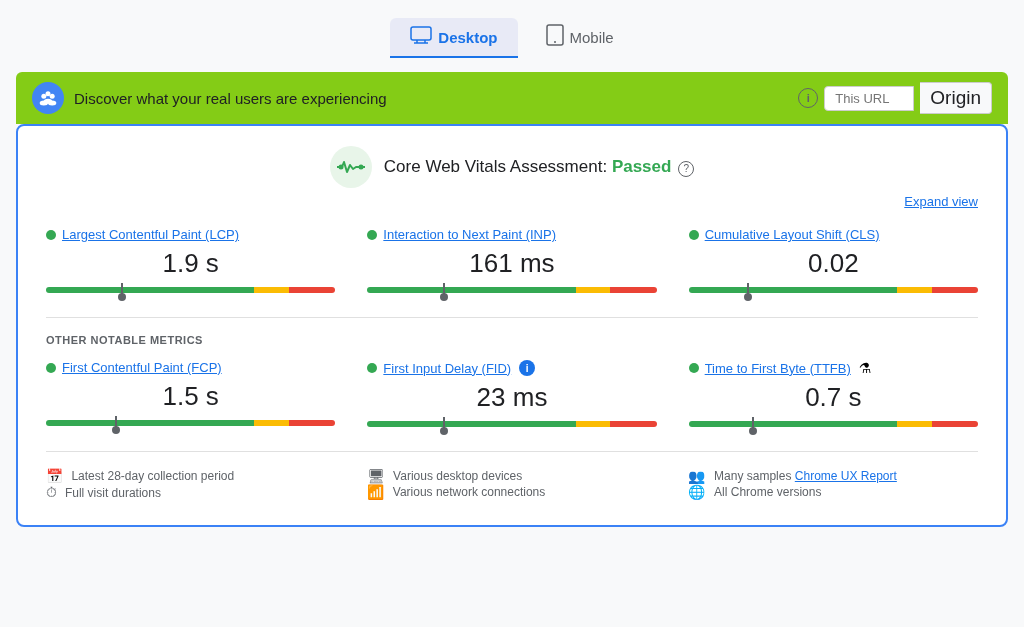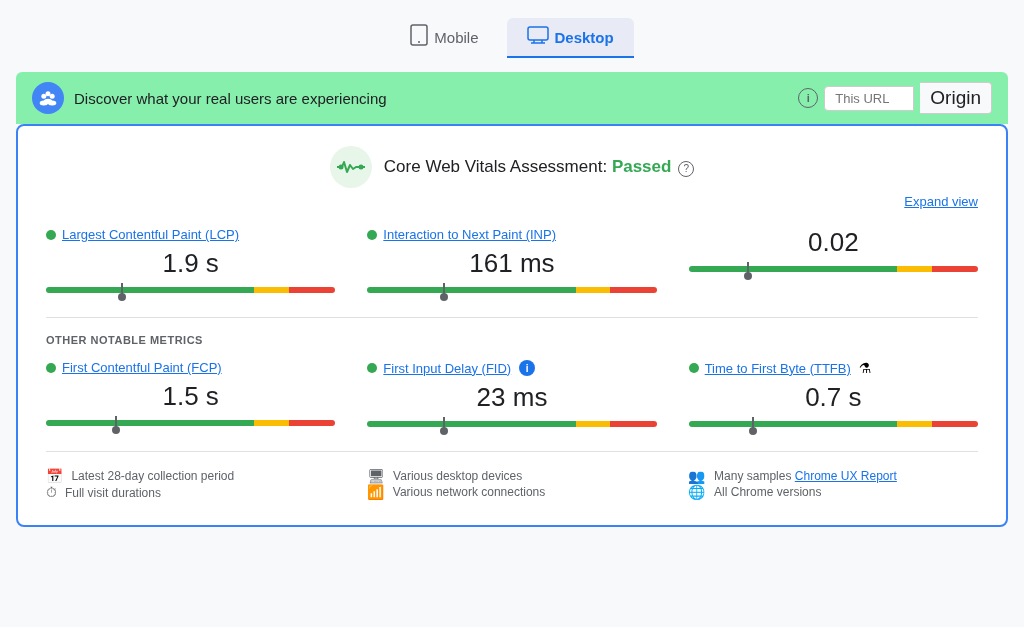--- a/index.html
+++ b/index.html
@@ -44,21 +44,21 @@
     }
 
     
     .header {
       width: 100%;
       max-width: 1000px;
       display: flex;
       align-items: center;
       justify-content: space-between;
       padding: 10px 0 10px 8px;
-      background: #86efac;
+      background: #84cc16;
       border-radius: 6px 6px 0 0;
     }
     .header-left {
       display: flex;
       align-items: center;
       gap: 10px;
     }
     .header-avatar {
       width: 32px;
       height: 32px;
@@ -295,39 +295,39 @@
     }
     .flask-icon {
       font-size: 14px;
       margin-left: 2px;
     }
   </style>
 </head>
 <body>
 
 <div class="tab-bar">
-  <div class="tab">
-    <span class="tab-icon">
-      <svg width="18" height="22" viewBox="0 0 18 22" fill="none" xmlns="http://www.w3.org/2000/svg">
-        <rect x="1" y="1" width="16" height="20" rx="2" stroke="#5f6368" stroke-width="1.5" fill="none"></rect>
-        <circle cx="9" cy="18" r="1" fill="#5f6368"></circle>
-      </svg>
-    </span>
-    <span>Mobile</span>
-  </div>
   <div class="tab active">
     <span class="tab-icon">
       <svg width="22" height="18" viewBox="0 0 22 18" fill="none" xmlns="http://www.w3.org/2000/svg">
         <rect x="1" y="1" width="20" height="13" rx="2" stroke="#1a73e8" stroke-width="1.5" fill="none"></rect>
         <line x1="7" y1="14" x2="7" y2="17" stroke="#1a73e8" stroke-width="1.5"></line>
         <line x1="15" y1="14" x2="15" y2="17" stroke="#1a73e8" stroke-width="1.5"></line>
         <line x1="4" y1="17" x2="18" y2="17" stroke="#1a73e8" stroke-width="1.5"></line>
       </svg>
     </span>
     <span>Desktop</span>
+  </div>
+  <div class="tab">
+    <span class="tab-icon">
+      <svg width="18" height="22" viewBox="0 0 18 22" fill="none" xmlns="http://www.w3.org/2000/svg">
+        <rect x="1" y="1" width="16" height="20" rx="2" stroke="#5f6368" stroke-width="1.5" fill="none"></rect>
+        <circle cx="9" cy="18" r="1" fill="#5f6368"></circle>
+      </svg>
+    </span>
+    <span>Mobile</span>
   </div>
 </div>
 
 <div class="header" style="max-width:1000px;width:100%;padding:10px 16px;">
   <div class="header-left">
     <div class="header-avatar">
       <svg width="20" height="20" viewBox="0 0 24 24" fill="white">
         <circle cx="7" cy="10" r="3"></circle>
         <circle cx="17" cy="10" r="3"></circle>
         <circle cx="12" cy="7" r="3"></circle>
@@ -389,20 +389,24 @@
         <div class="progress-bar-container">
           <div class="progress-bar-track">
             <div class="bar-green" style="width: 72%;"></div>
             <div class="bar-orange" style="width: 12%;"></div>
             <div class="bar-red" style="width: 16%;"></div>
           </div>
           <div class="progress-marker" style="left: 26%;"></div>
         </div>
       </div>
       <div class="metric-item">
+        <div class="metric-label-row">
+          <span class="dot green"></span>
+          <span class="metric-label">Cumulative Layout Shift (CLS)</span>
+        </div>
         <div class="metric-value">0.02</div>
         <div class="progress-bar-container">
           <div class="progress-bar-track">
             <div class="bar-green" style="width: 72%;"></div>
             <div class="bar-orange" style="width: 12%;"></div>
             <div class="bar-red" style="width: 16%;"></div>
           </div>
           <div class="progress-marker" style="left: 20%;"></div>
         </div>
       </div>

